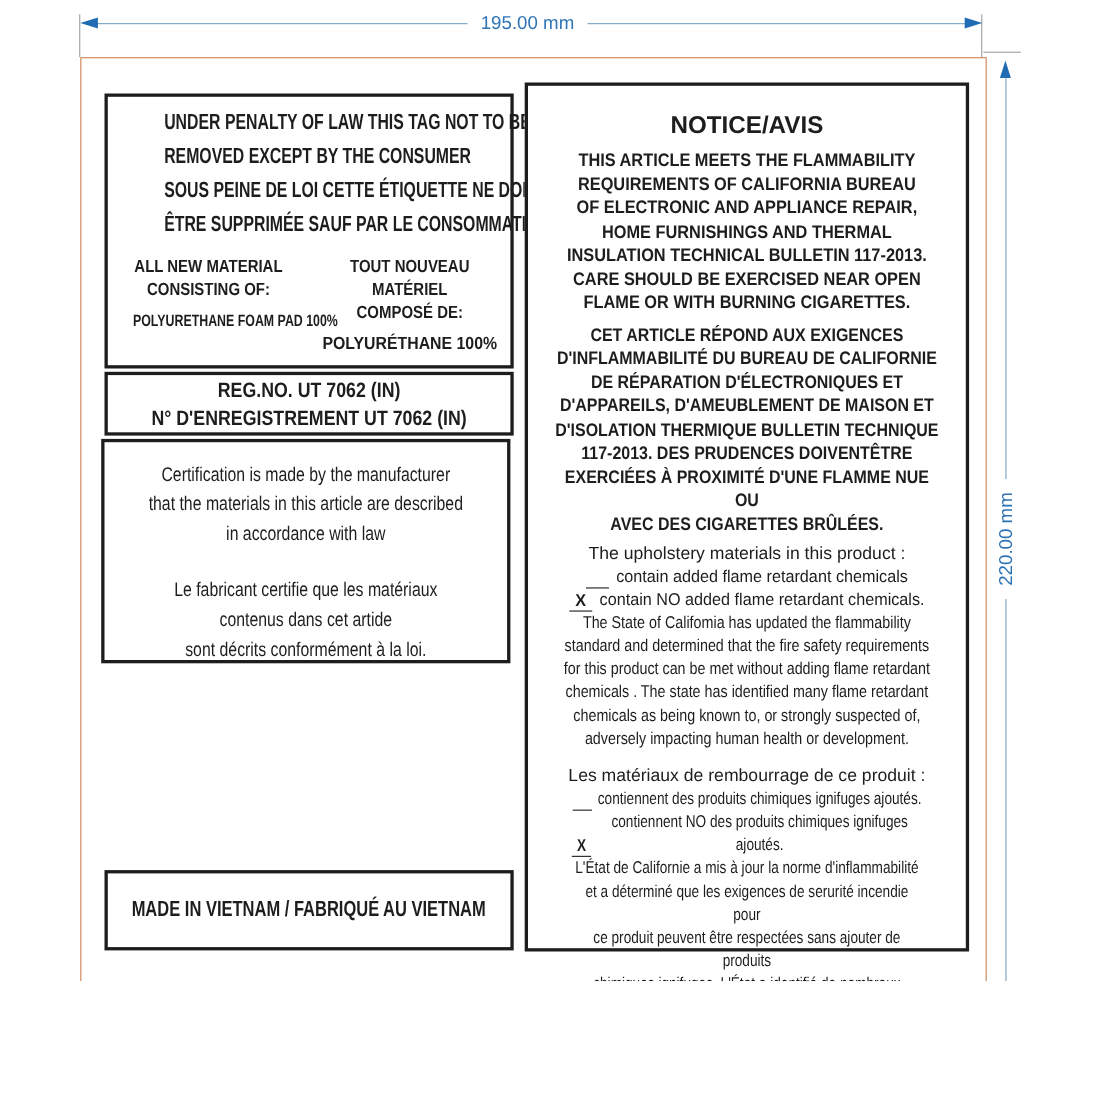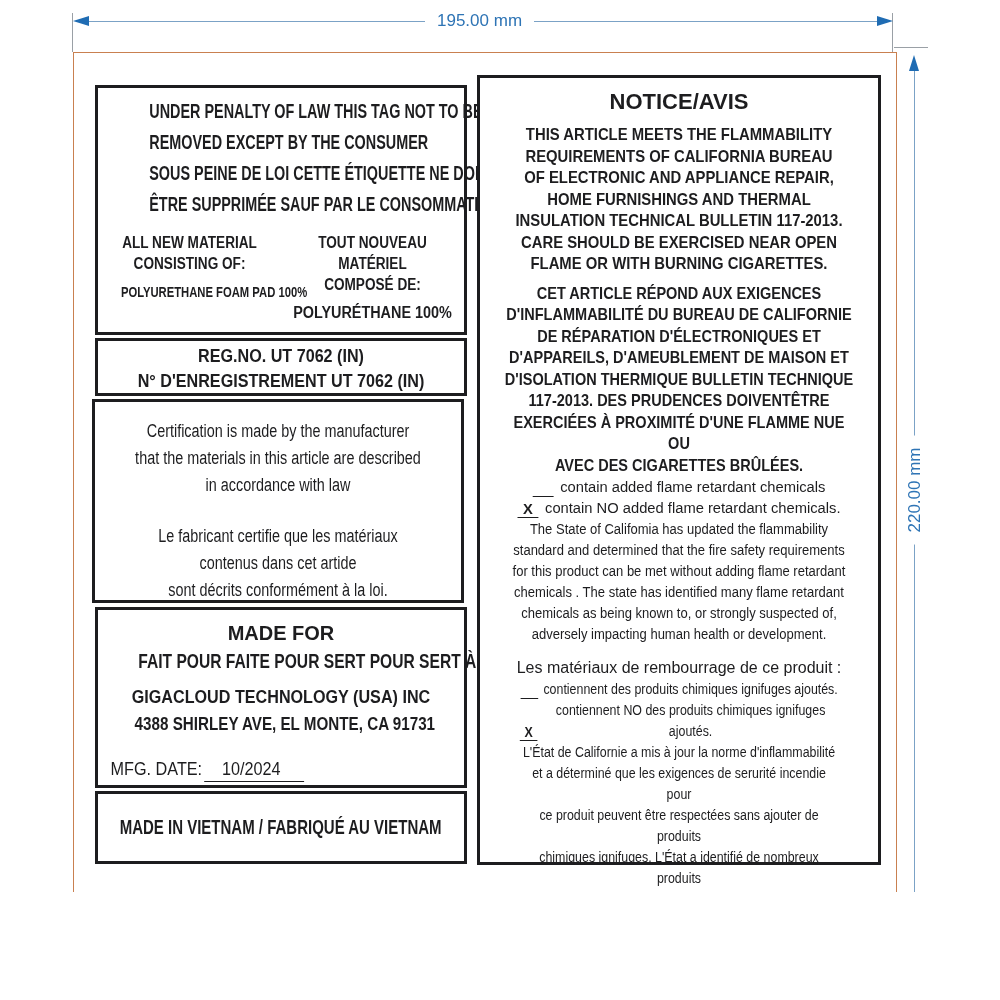--- a/index.html
+++ b/index.html
@@ -61,21 +61,21 @@
   .mf-title{font-size:20px;line-height:28px;font-weight:bold;white-space:nowrap;}
   .mf-company{font-size:19px;line-height:27px;font-weight:bold;margin-top:8px;white-space:nowrap;}
   .mf-address{font-size:19px;line-height:27px;font-weight:bold;white-space:nowrap;}
   .mf-date-row{margin-top:22px;text-align:left;padding-left:14px;font-size:18px;
                transform:scaleX(.9);transform-origin:0 50%;white-space:nowrap;}
   .mf-date-value{display:inline-block;border-bottom:1.6px solid #1d1d1f;padding:0 26px 1px 20px;margin-left:2px;}
 
   .origin-line{font-size:20px;font-weight:bold;white-space:nowrap;}
 
   #box-notice{padding-top:8px;}
-  .notice-title{font-size:22px;line-height:28px;font-weight:bold;margin-top:2px;}
+  .notice-title{font-size:22px;line-height:28px;font-weight:bold;margin-top:14px;}
   .notice-para-bold{font-size:16.5px;line-height:21.5px;font-weight:bold;white-space:pre-line;margin-top:8px;}
   .notice-intro{font-size:16px;line-height:21px;margin-top:5px;}
   .opt-row{display:flex;justify-content:center;align-items:flex-end;font-size:15.5px;line-height:21px;}
   .opt-mark{display:inline-block;min-width:22px;border-bottom:1.8px solid #1d1d1f;margin-right:7px;
             font-weight:bold;line-height:17px;text-align:center;}
   .notice-body{font-size:15.5px;line-height:21px;white-space:pre-line;}
   .mt14{margin-top:14px;}
 
   .cpsc-text{font-size:20px;line-height:29px;font-weight:bold;white-space:pre-line;}
 </style>
@@ -126,29 +126,20 @@
 
   <div class="lbox" id="box-cert">
     <div class="cert-para sq80">Certification is made by the manufacturer
 that the materials in this article are described
 in accordance with law</div>
     <div class="cert-para sq80">Le fabricant certifie que les matériaux
 contenus dans cet artide
 sont décrits conformément à la loi.</div>
   </div>
 
-  <div class="lbox" id="box-madefor">
-    <div class="mf-title">MADE FOR</div>
-    <div class="mf-title sq78">FAIT POUR FAITE POUR SERT POUR SERT À</div>
-    <div class="mf-company sq85">GIGACLOUD TECHNOLOGY (USA) INC</div>
-    <div class="mf-address sq80">4388 SHIRLEY AVE, EL MONTE, CA 91731</div>
-    <div class="mf-date-row">
-      <span>MFG. DATE:</span><span class="mf-date-value">10/2024</span>
-    </div>
-  </div>
 
   <div class="lbox" id="box-origin">
     <div class="origin-line sq75">MADE IN VIETNAM / FABRIQUÉ AU VIETNAM</div>
   </div>
 
   <div class="lbox" id="box-notice">
     <div class="notice-title">NOTICE/AVIS</div>
     <div class="notice-para-bold sq90">THIS ARTICLE MEETS THE FLAMMABILITY
 REQUIREMENTS OF CALIFORNIA BUREAU
 OF ELECTRONIC AND APPLIANCE REPAIR,
@@ -157,20 +148,21 @@
 CARE SHOULD BE EXERCISED NEAR OPEN
 FLAME OR WITH BURNING CIGARETTES.</div>
     <div class="notice-para-bold sq88">CET ARTICLE RÉPOND AUX EXIGENCES
 D'INFLAMMABILITÉ DU BUREAU DE CALIFORNIE
 DE RÉPARATION D'ÉLECTRONIQUES ET
 D'APPAREILS, D'AMEUBLEMENT DE MAISON ET
 D'ISOLATION THERMIQUE BULLETIN TECHNIQUE
 117-2013. DES PRUDENCES DOIVENTÊTRE
 EXERCIÉES À PROXIMITÉ D'UNE FLAMME NUE OU
 AVEC DES CIGARETTES BRÛLÉES.</div>
+    <div class="notice-intro">The upholstery materials in this product :</div>
     <div class="opt-row sq95">
       <span class="opt-mark"></span>
       <span>contain added flame retardant chemicals</span>
     </div>
     <div class="opt-row sq95">
       <span class="opt-mark">X</span>
       <span>contain NO added flame retardant chemicals.</span>
     </div>
     <div class="notice-body sq84">The State of Califomia has updated the flammability
 standard and determined that the fire safety requirements

